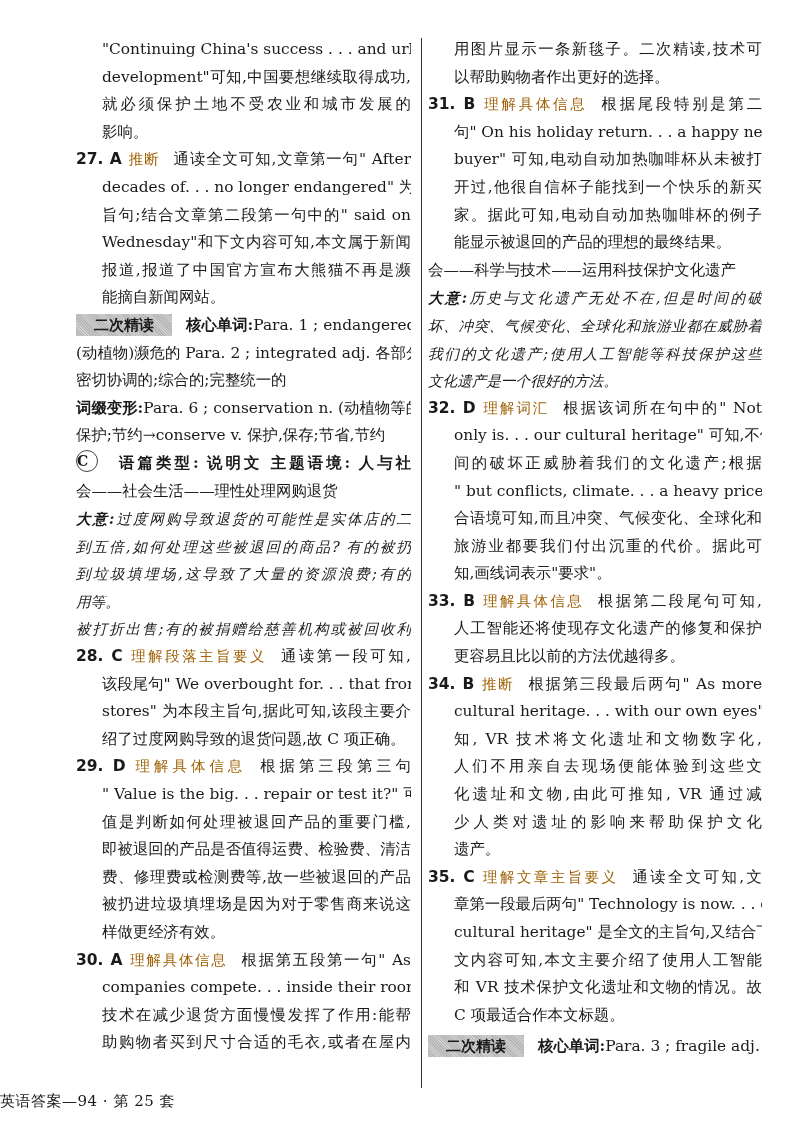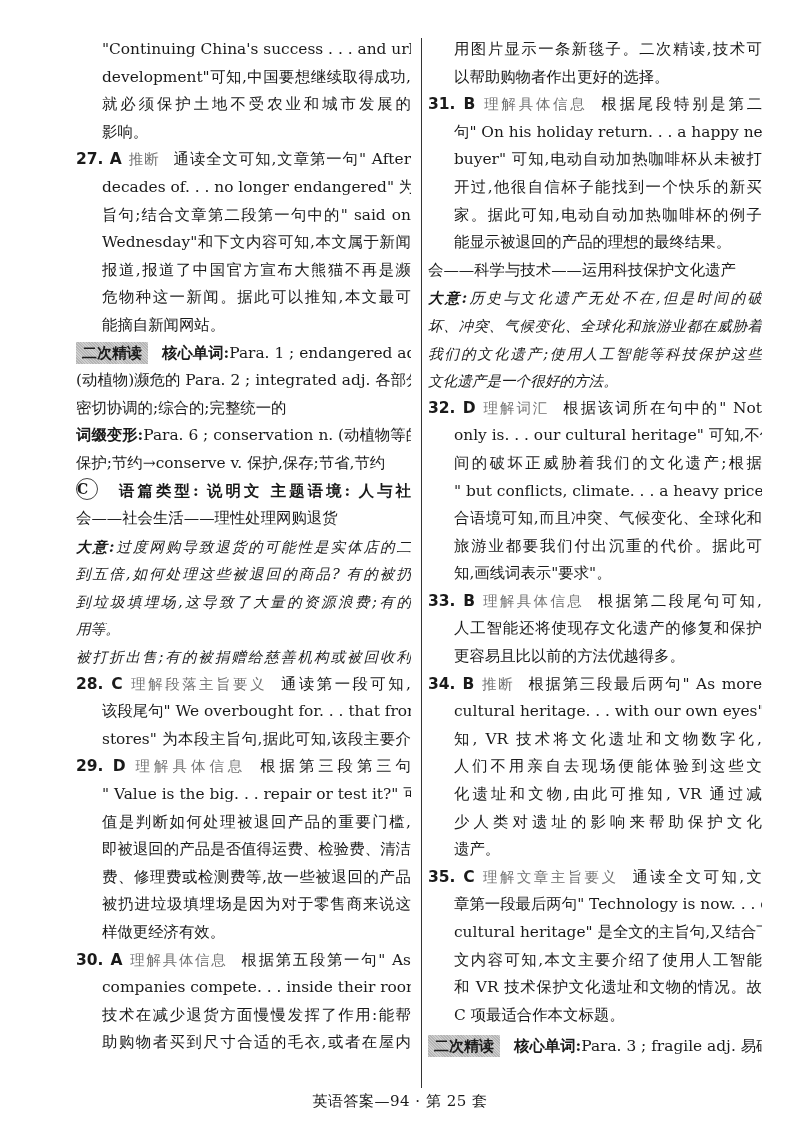--- a/index.html
+++ b/index.html
@@ -20,36 +20,36 @@
       font-size: 15.4px; line-height: 27.6px; height: 27.6px;
       white-space: nowrap; overflow: hidden;
       text-align: justify; text-align-last: justify;
     }
     .line.last { text-align-last: left; }
     .indent { padding-left: 26px; }
     .qnum {
       font-family: "DejaVu Sans", "Liberation Sans", sans-serif;
       font-weight: bold; font-size: 15.5px; margin-right: 6px;
     }
-    .qtype { color: #737373; margin-right: 14px; font-family: "DejaVu Sans", sans-serif; font-size: 14.5px; }
+    .qtype { color: #a16207; margin-right: 14px; font-family: "DejaVu Sans", sans-serif; font-size: 14.5px; }
     .bold { font-weight: bold; }
     .kai { font-style: italic; font-size: 14.6px; }
     .badge-gray {
-      display: inline-block; background: #bdbdbd; padding: 0 6px;
+      display: inline-block; background: #bdbdbd; padding: 0 18px;
       font-weight: bold; font-family: "DejaVu Sans", sans-serif; font-size: 15px;
       line-height: 22px; margin-right: 14px;
       background-image: repeating-linear-gradient(45deg, #b5b5b5 0 1px, #cfcfcf 1px 2px);
     }
     .circle-letter {
       display: inline-block; width: 20px; height: 20px; border: 1.4px solid #444;
       border-radius: 50%; text-align: center; line-height: 20px;
       font-weight: bold; font-size: 14px; margin-right: 18px; vertical-align: 2px;
     }
     .footer {
-      position: absolute; top: 1092px; left: 0; width: 800px; text-align: center;
+      position: absolute; top: 1092px; left: 0; width: 800px; text-align: left;
       font-size: 15px; letter-spacing: 0.5px;
     }
   </style>
 </head>
 <body>
 
 <div class="page">
 
   <div class="divider"></div>
 
@@ -62,21 +62,20 @@
     </div>
 
     <div>
       <div class="line">
         <span class="qnum">27. A</span><span class="qtype">推断</span><span>通读全文可知,文章第一句" After</span>
       </div>
       <div class="line indent">decades of. . . no longer endangered" 为全文主</div>
       <div class="line indent">旨句;结合文章第二段第一句中的" said on</div>
       <div class="line indent">Wednesday"和下文内容可知,本文属于新闻</div>
       <div class="line indent">报道,报道了中国官方宣布大熊猫不再是濒</div>
-      <div class="line indent">危物种这一新闻。据此可以推知,本文最可</div>
       <div class="line indent last">能摘自新闻网站。</div>
     </div>
 
     <div>
       <div class="line">
         <span class="badge-gray">二次精读</span><span class="bold">核心单词:</span><span>Para. 1 ; endangered adj.</span>
       </div>
       <div class="line">(动植物)濒危的    Para. 2 ; integrated adj. 各部分</div>
       <div class="line last">密切协调的;综合的;完整统一的</div>
       <div class="line">
@@ -98,20 +97,21 @@
       <div class="line kai last">用等。</div>
       <div class="line kai">被打折出售;有的被捐赠给慈善机构或被回收利</div>
     </div>
 
     <div>
       <div class="line">
         <span class="qnum">28. C</span><span class="qtype">理解段落主旨要义</span><span>通读第一段可知,</span>
       </div>
       <div class="line indent">该段尾句" We  overbought  for. . .  that  from</div>
       <div class="line indent">stores" 为本段主旨句,据此可知,该段主要介</div>
+      <div class="line indent last">绍了过度网购导致的退货问题,故 C 项正确。</div>
     </div>
 
     <div>
       <div class="line">
         <span class="qnum">29. D</span><span class="qtype">理解具体信息</span><span>根据第三段第三句</span>
       </div>
       <div class="line indent">" Value is the big. . . repair or test it?" 可知,价</div>
       <div class="line indent">值是判断如何处理被退回产品的重要门槛,</div>
       <div class="line indent">即被退回的产品是否值得运费、检验费、清洁</div>
       <div class="line indent">费、修理费或检测费等,故一些被退回的产品</div>

